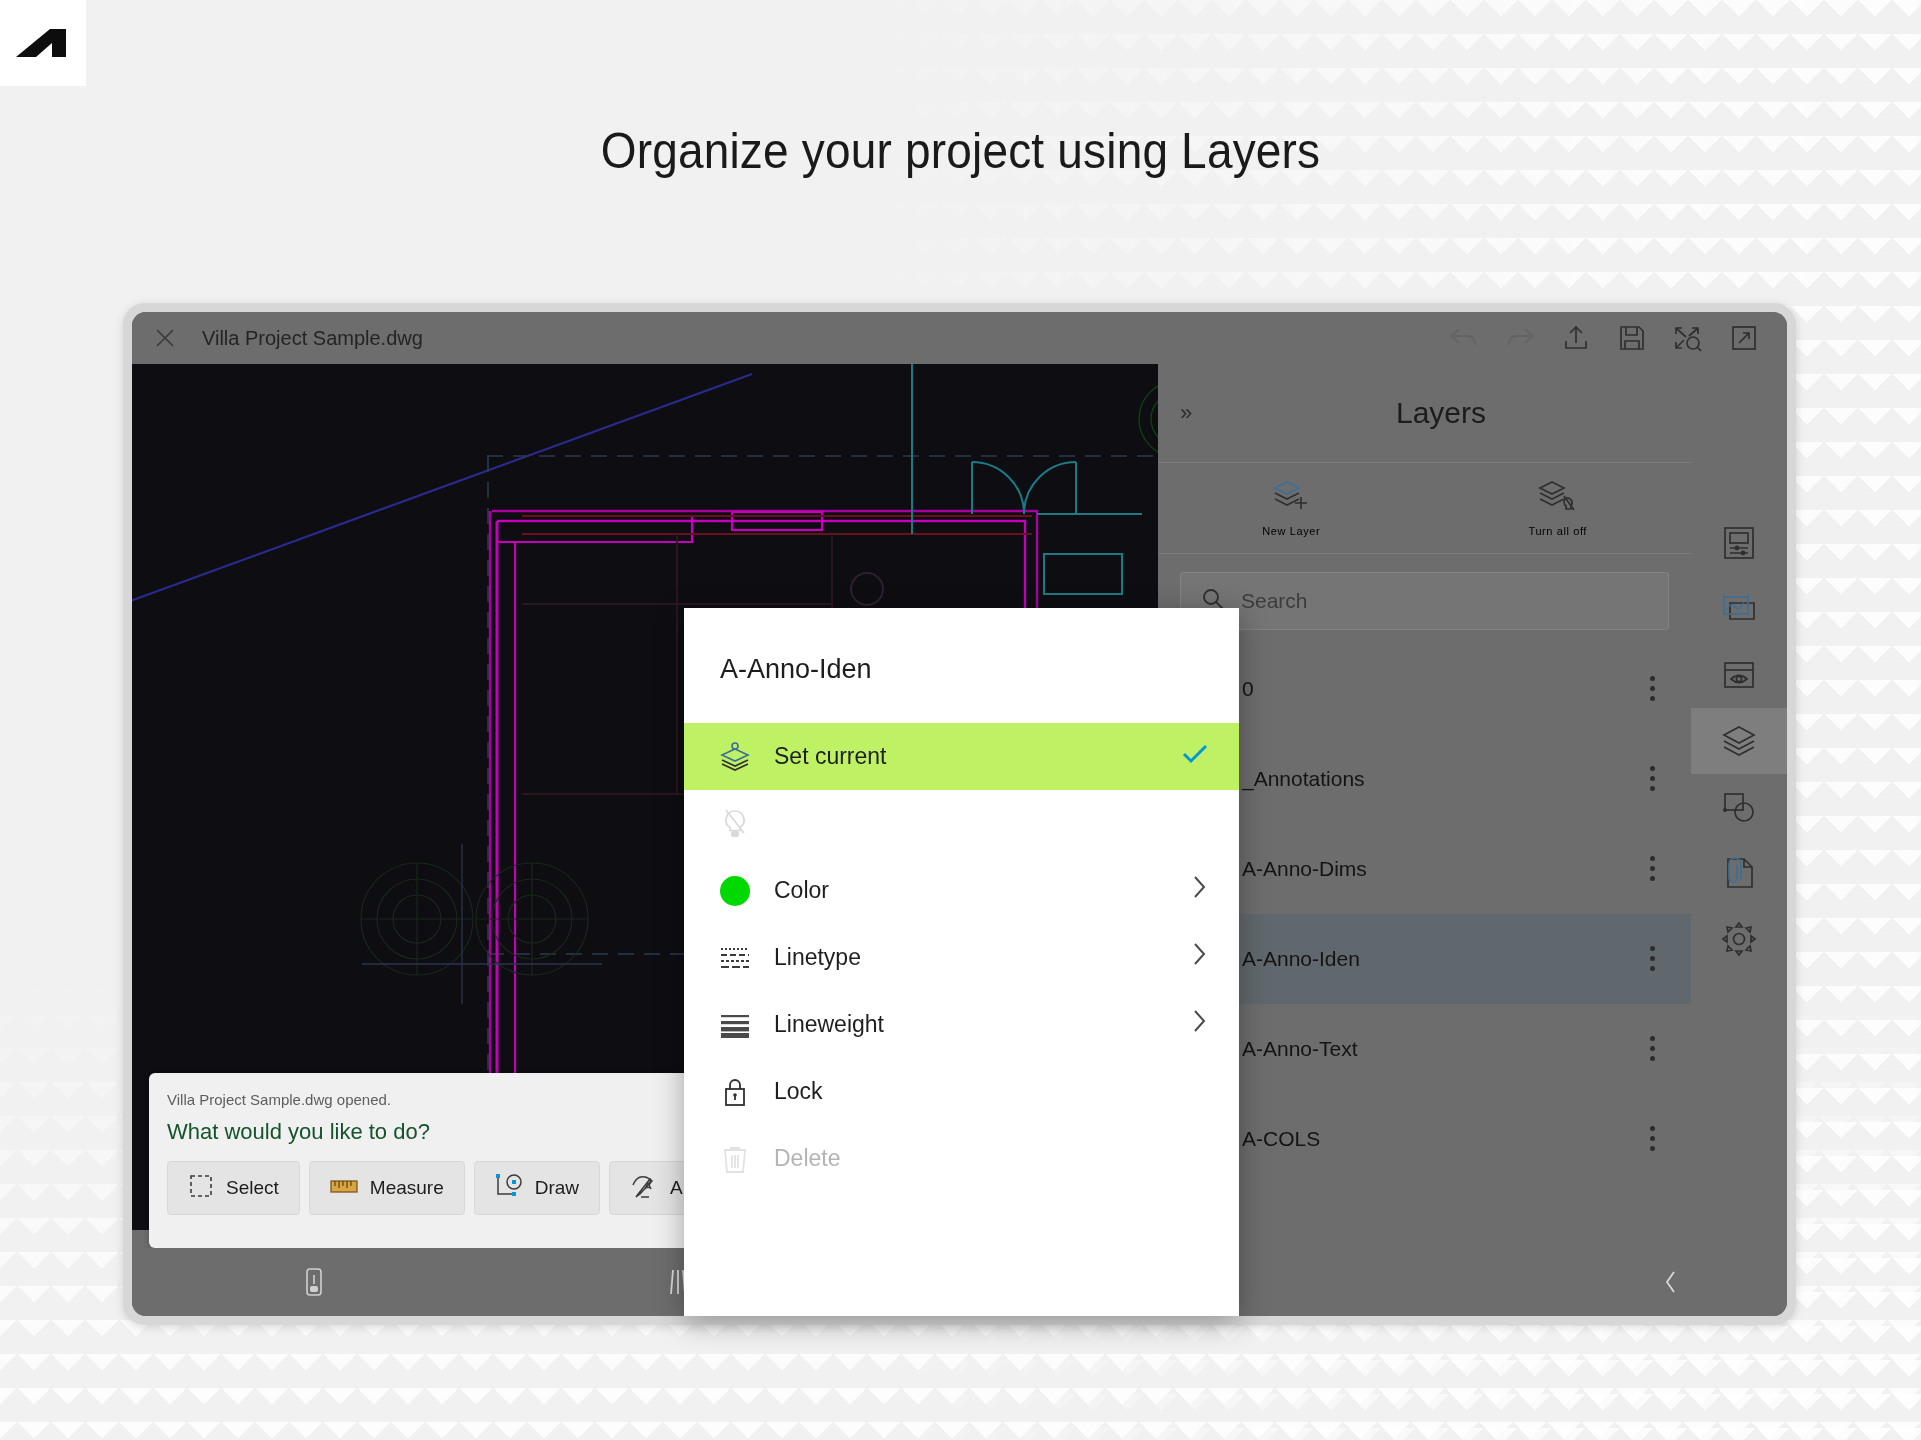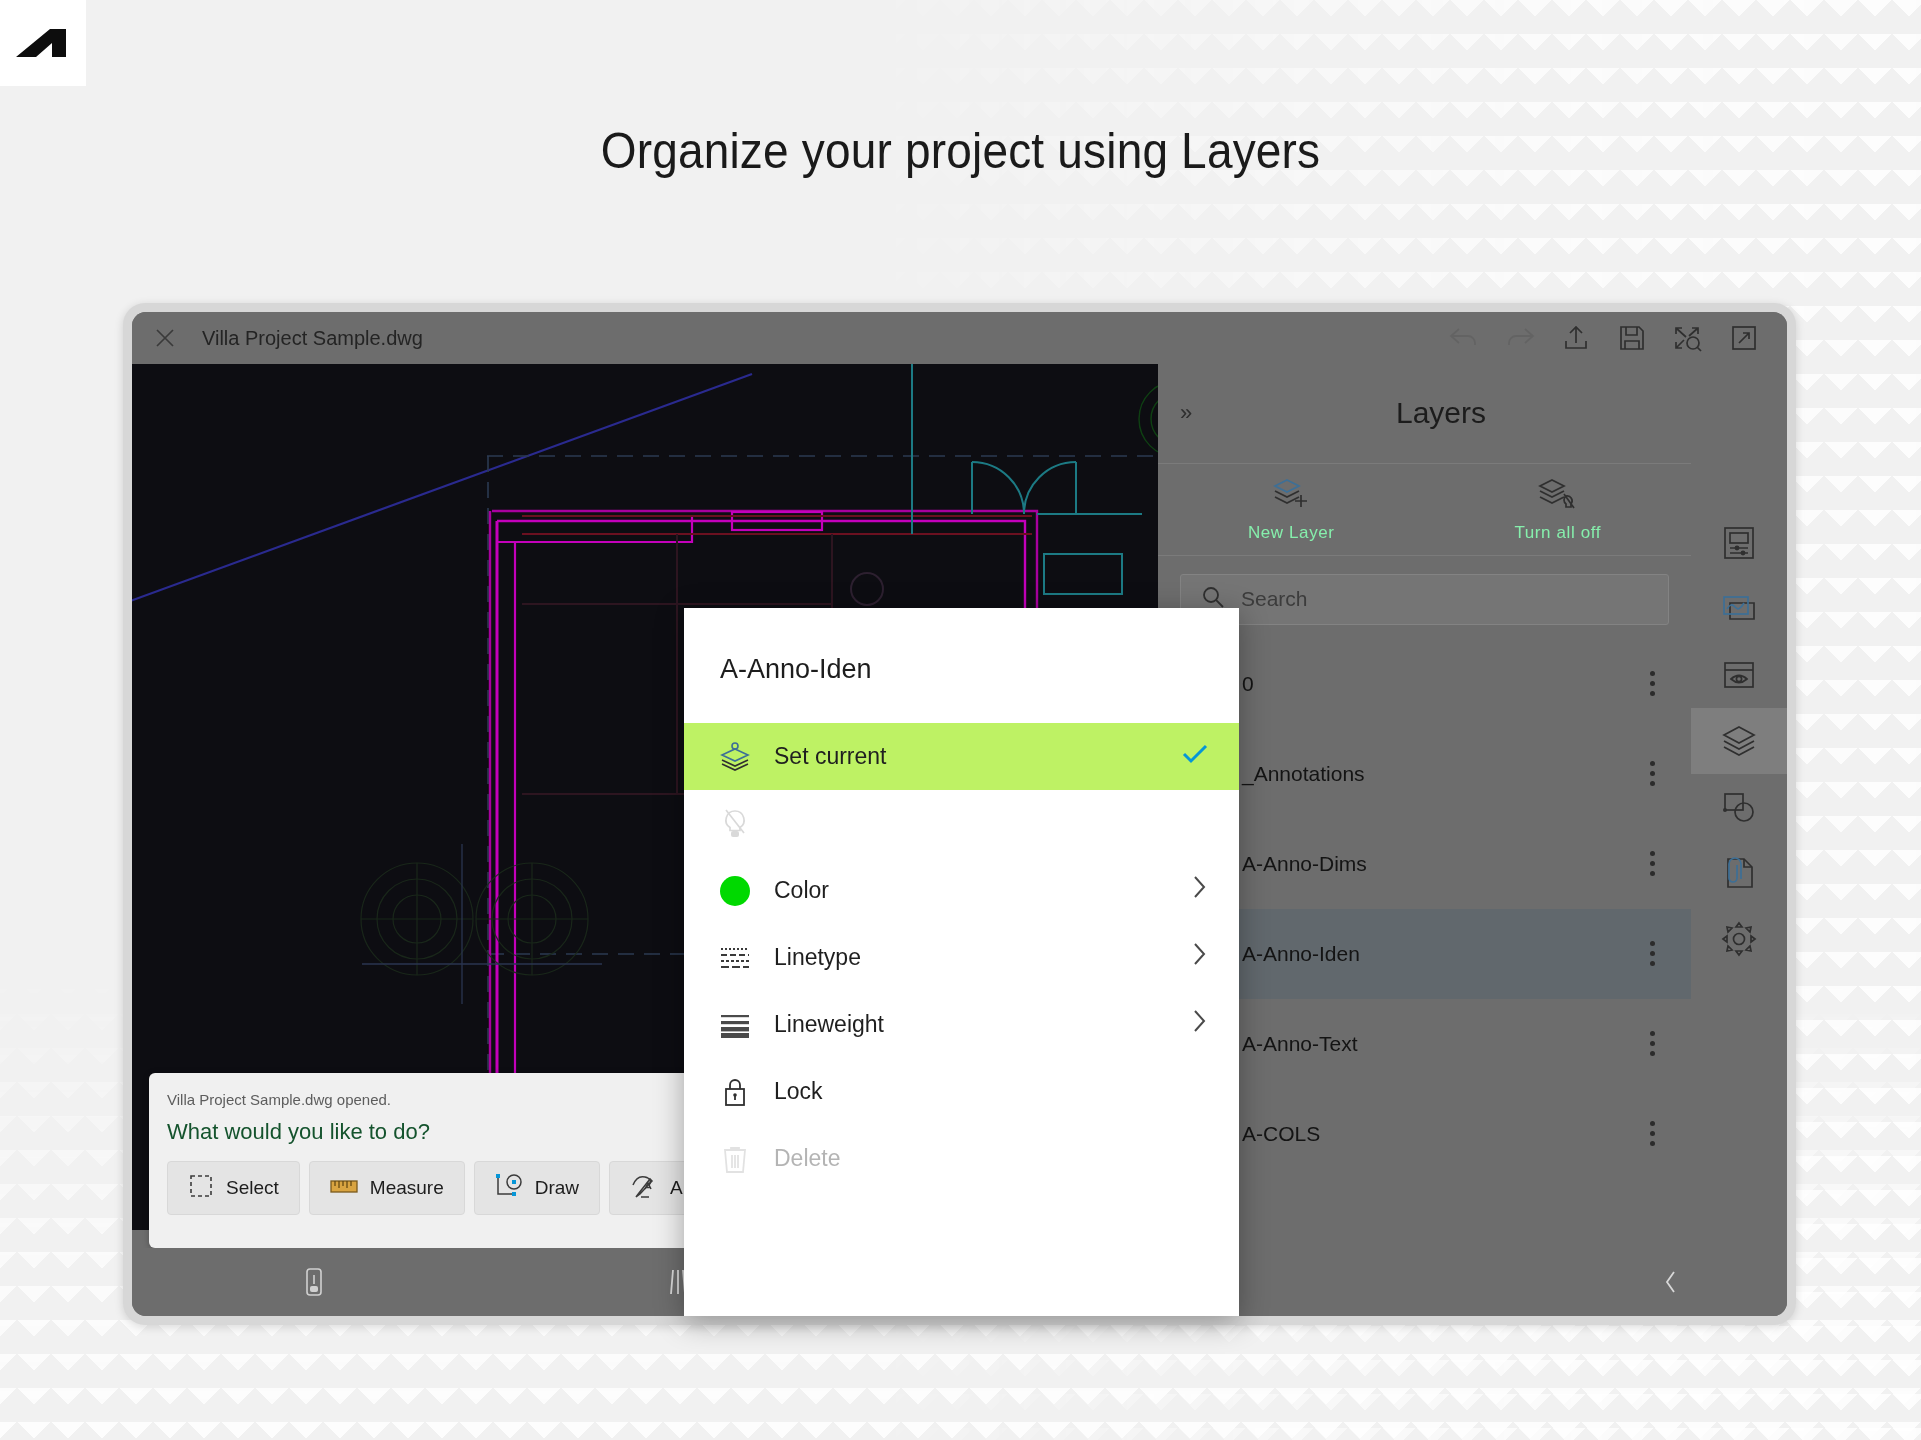--- a/index.html
+++ b/index.html
@@ -205,25 +205,25 @@
     display: flex;
     border-bottom: 1px solid #7b7b7b;
   }
   .layer-action {
     flex: 1 1 50%;
     display: flex; flex-direction: column;
     align-items: center; justify-content: center;
     gap: 7px;
   }
   .layer-action .la-label {
-    font-size: 17px; color: #86efac; letter-spacing: .6px;
+    font-size: 11px; color: #000000; letter-spacing: .6px;
   }
   #layers-search-wrap { padding: 18px 22px 14px 22px; }
   #layers-search {
-    height: 51px;
+    height: 58px;
     background: #757575;
     border: 1px solid #838383;
     border-radius: 3px;
     display: flex; align-items: center;
     padding: 0 20px; gap: 16px;
   }
   #layers-search .sp {
     font-size: 21px; color: #3c3c3c;
   }
   #layers-list {

